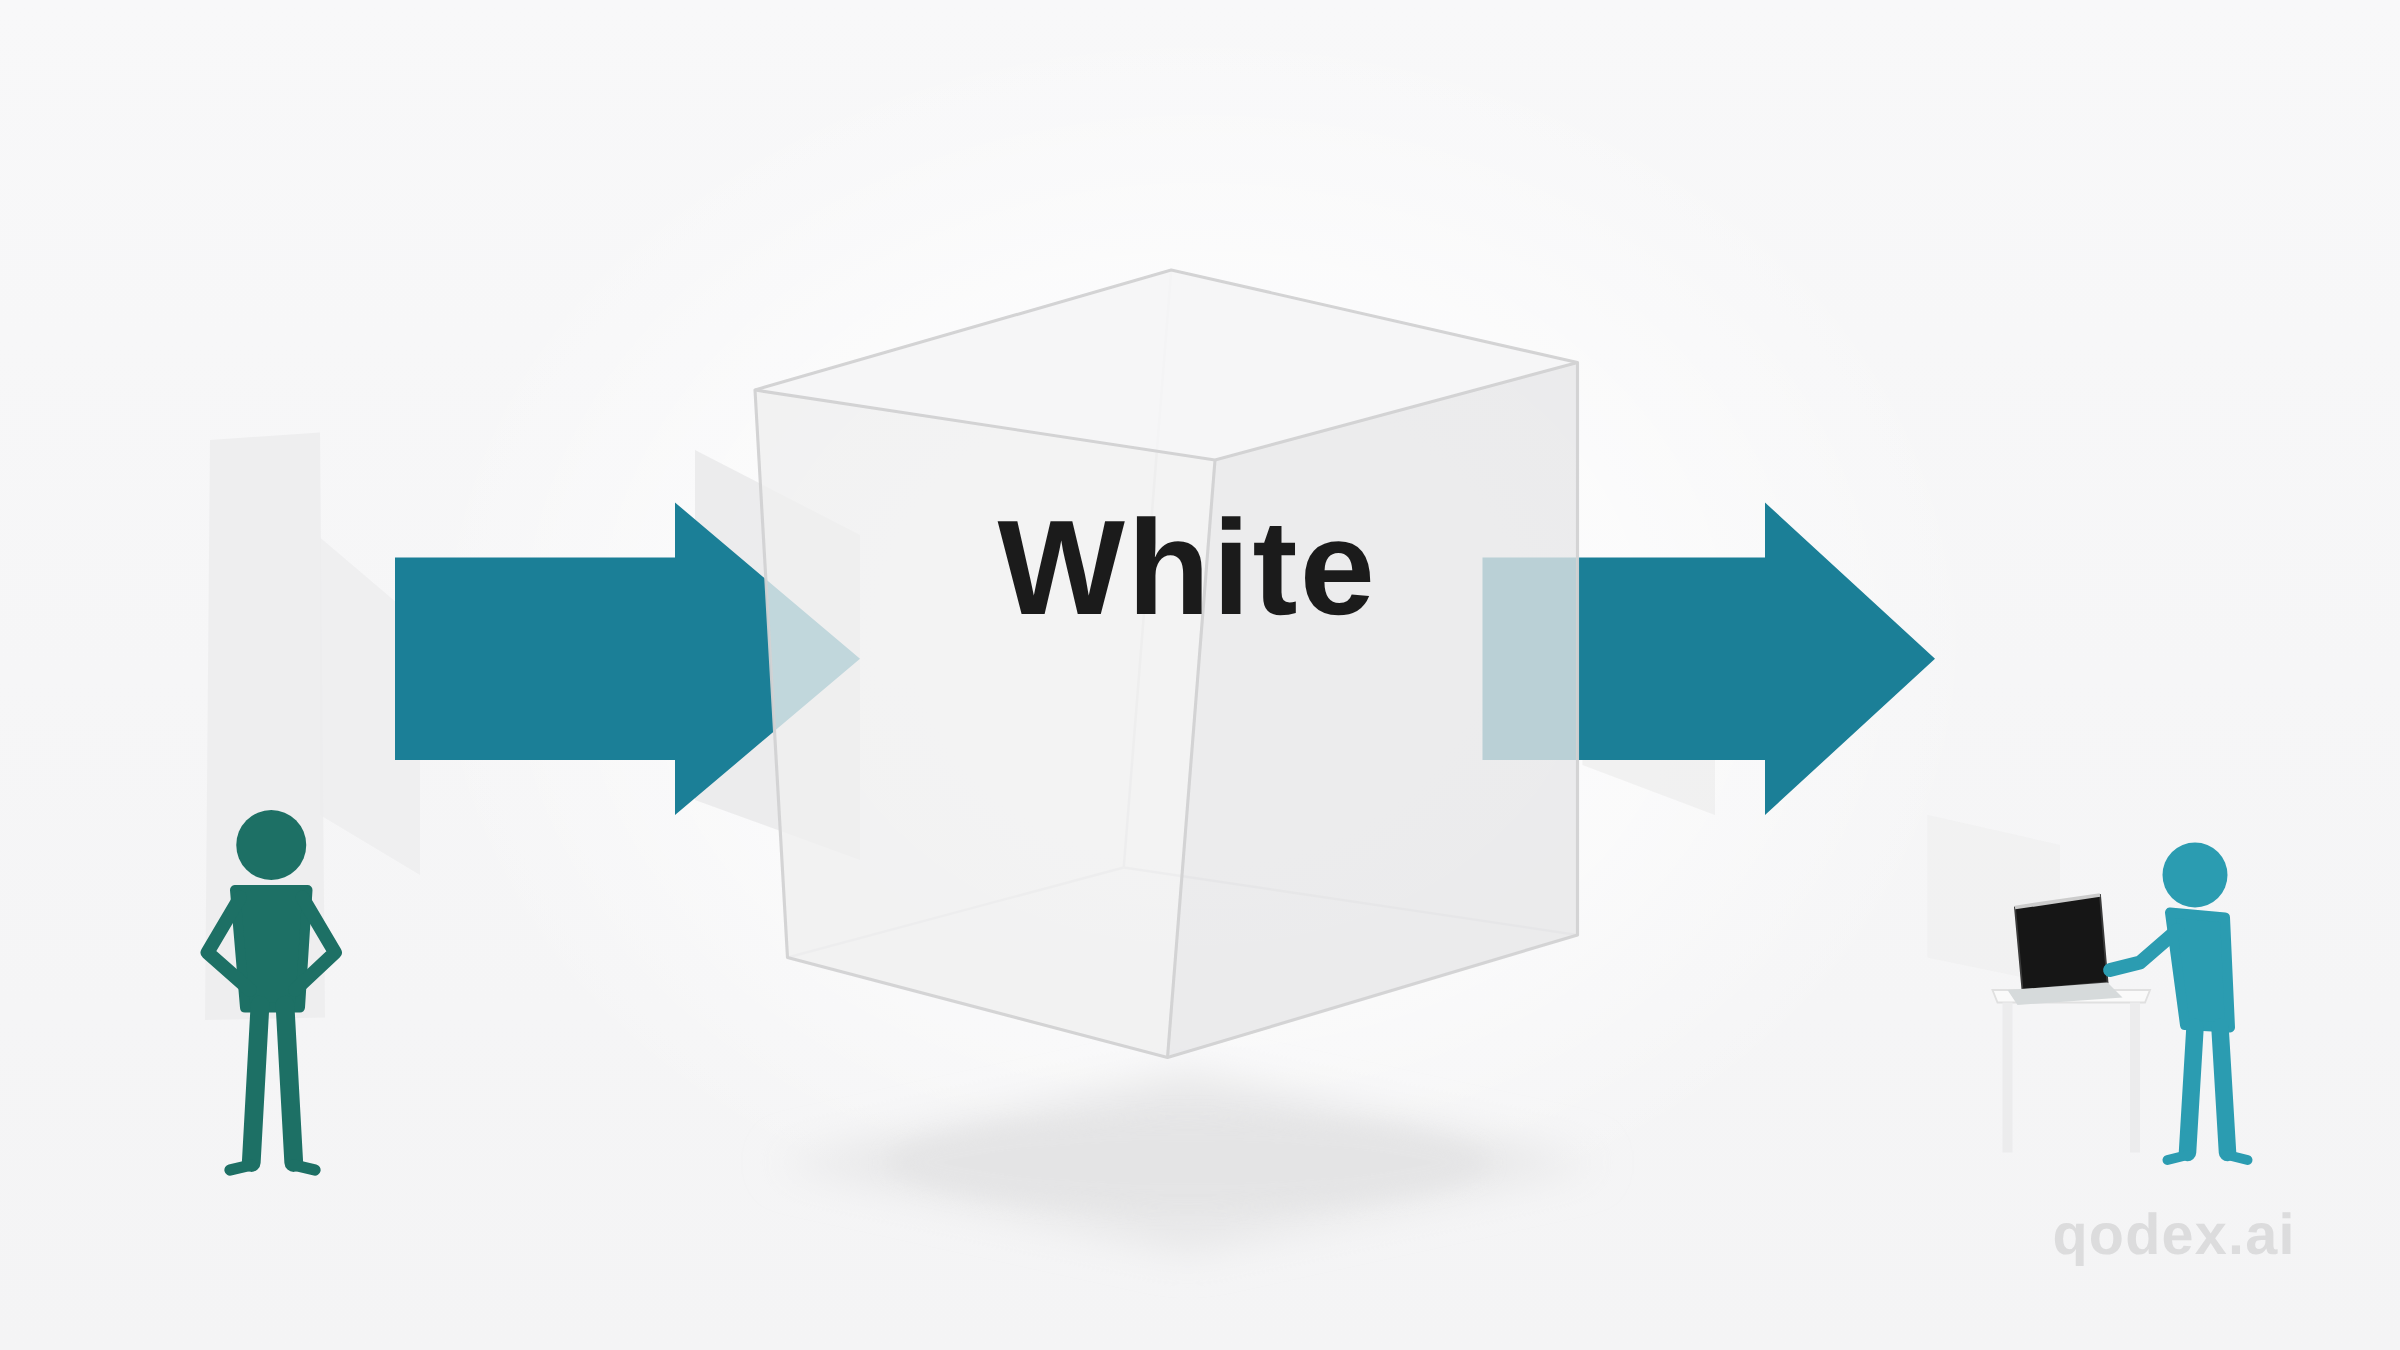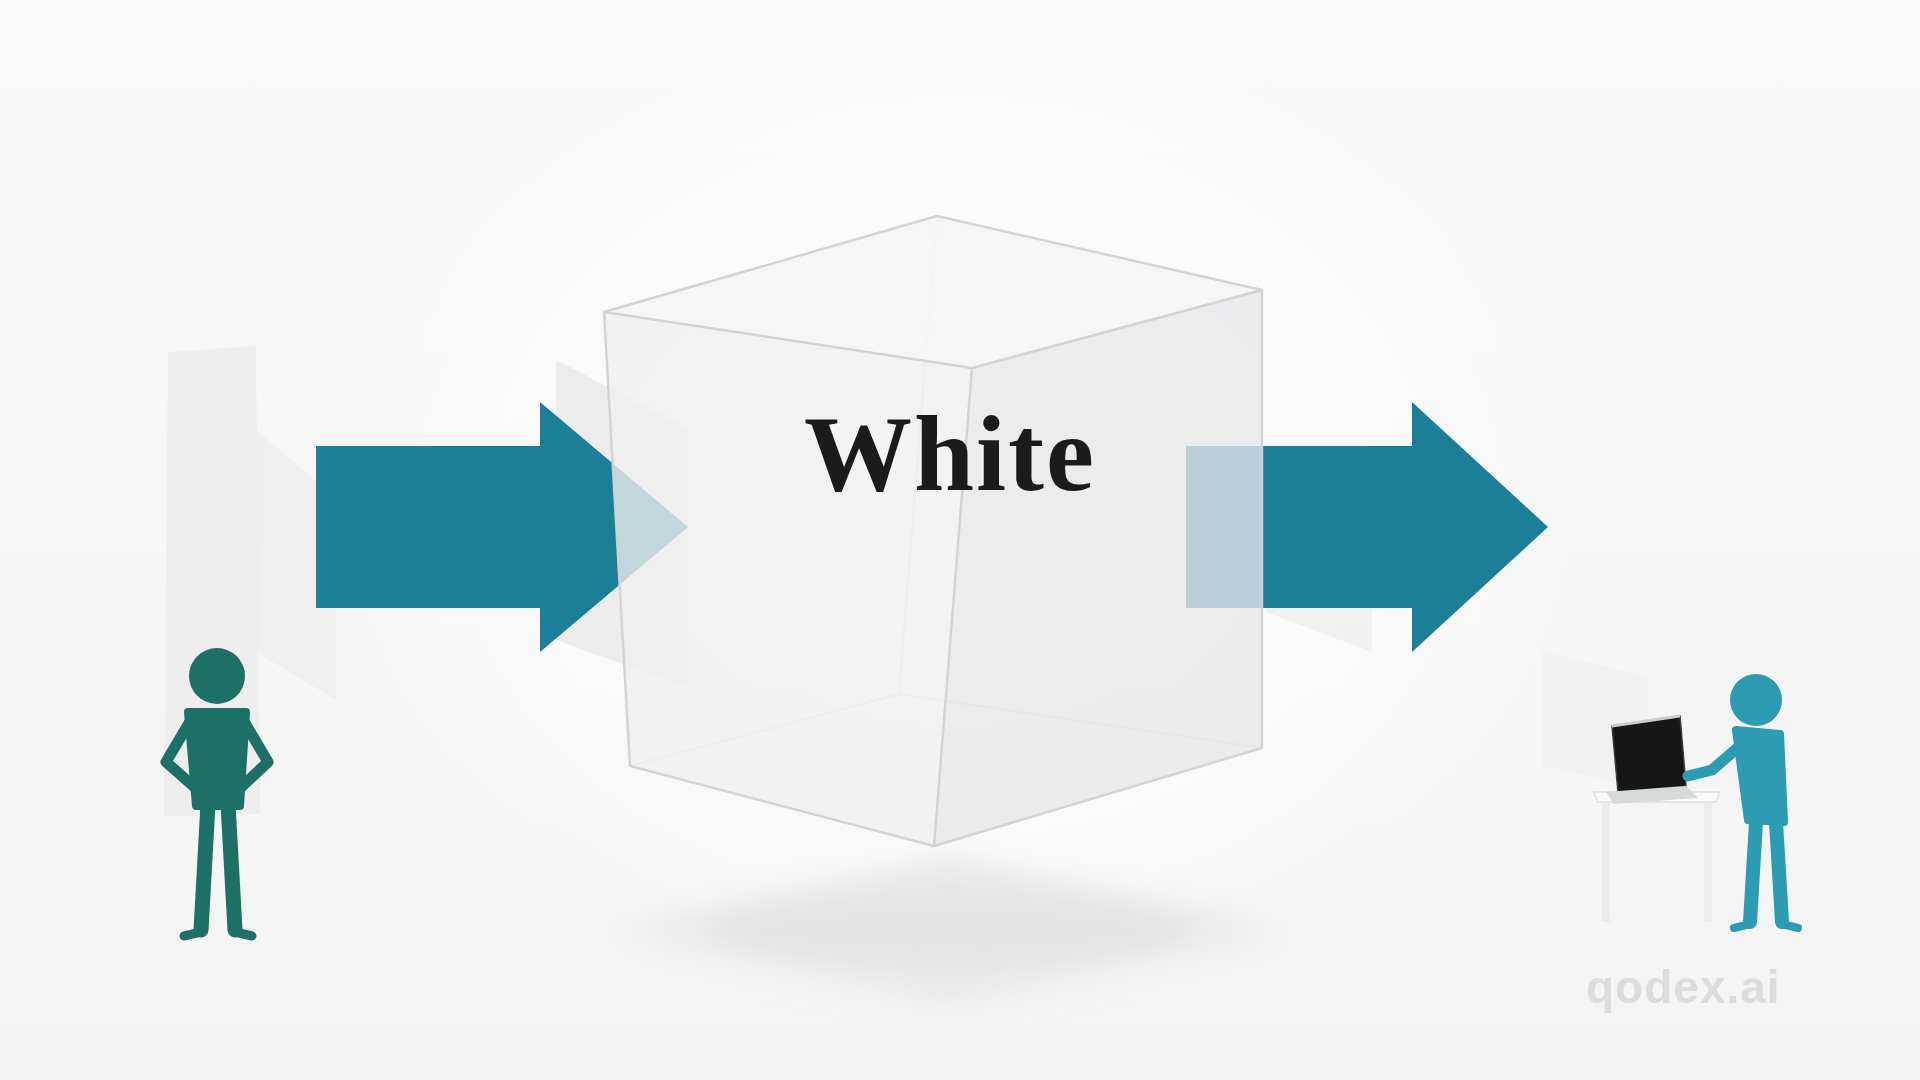--- a/index.html
+++ b/index.html
@@ -39,25 +39,24 @@
     left: 660px;
     top: 385px;
     width: 580px;
     text-align: center;
     font-size: 108px;
     font-weight: 700;
     letter-spacing: 2px;
     line-height: 137px;
     color: #1b1b1b;
     user-select: none;
-    font-family: Liberation Serif, serif;
   }
   .watermark {
     position: absolute;
-    left: 1586px;
+    left: 1642px;
     top: 960px;
     font-size: 46px;
     font-weight: 600;
     letter-spacing: 1px;
     color: #dcdcdd;
     user-select: none;
   }
 </style>
 </head>
 <body>

